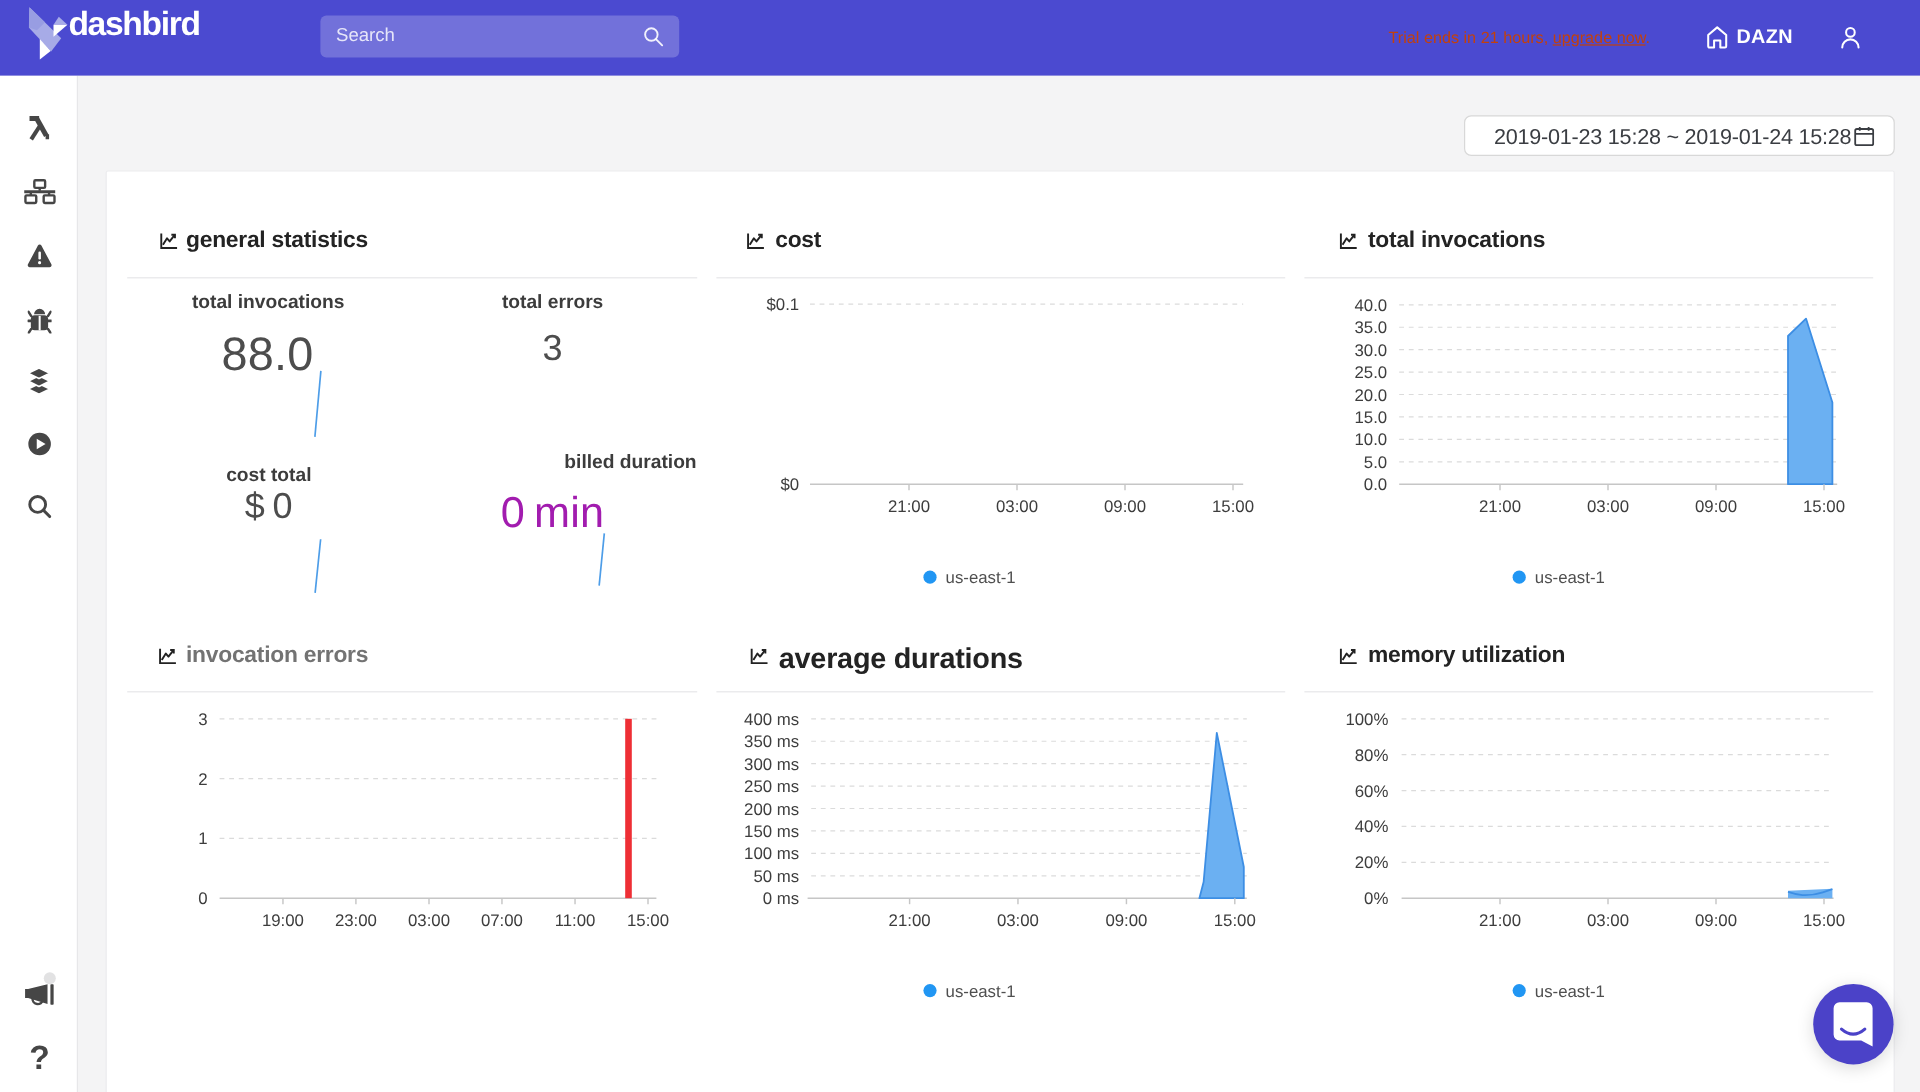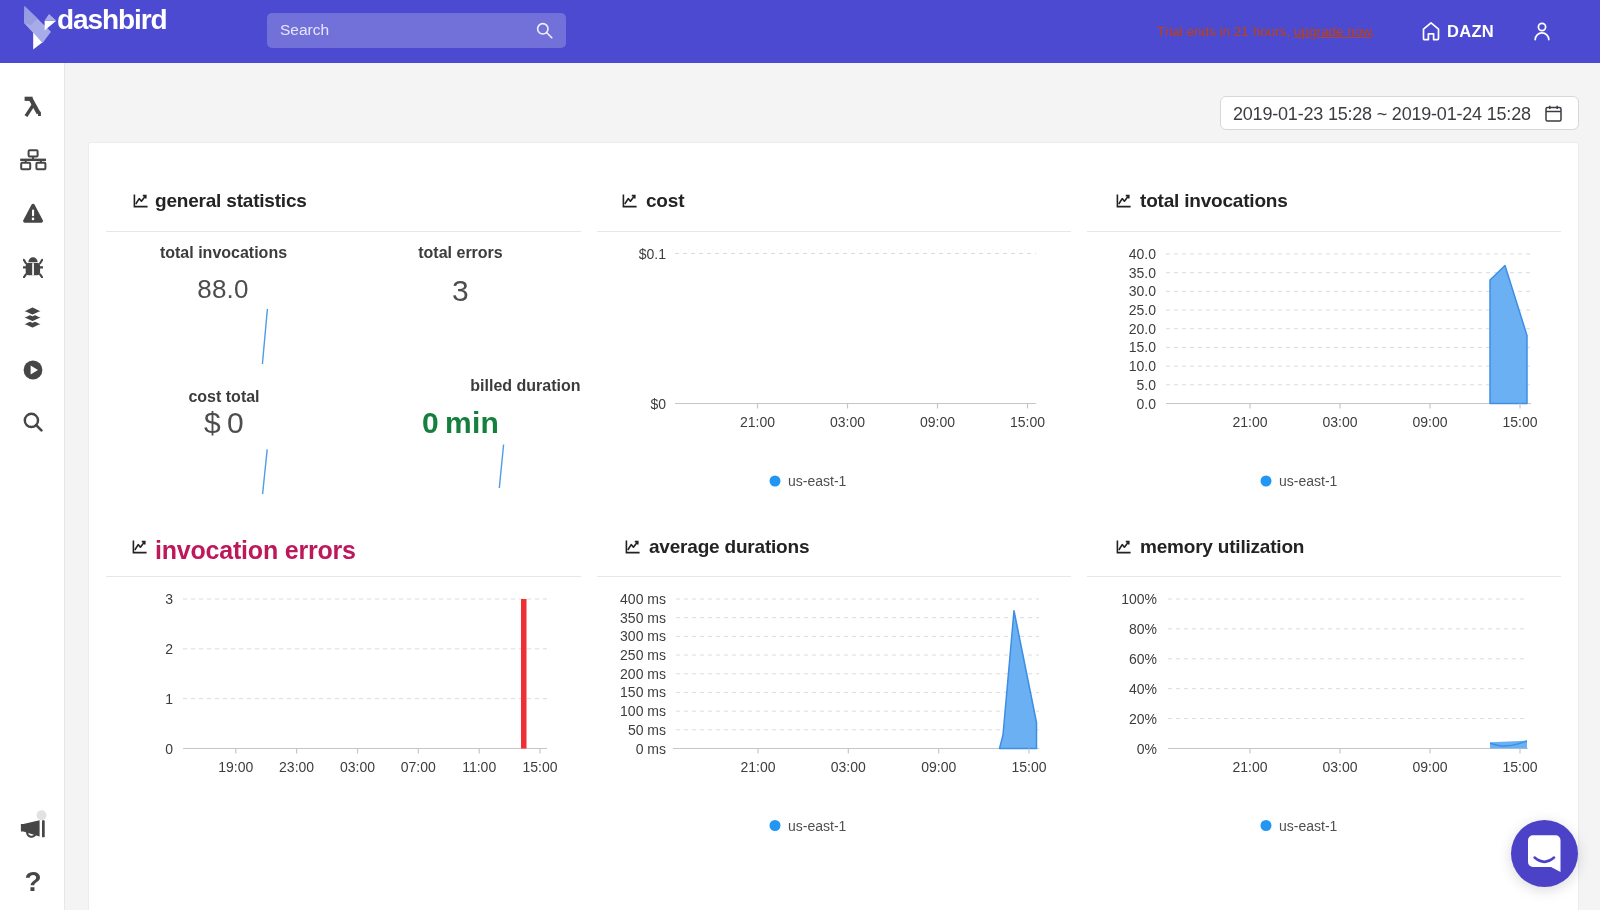--- a/index.html
+++ b/index.html
@@ -1,15 +1,15 @@
 <!DOCTYPE html>
 <html><head><meta charset="utf-8"><title>Dashbird</title><style>*{margin:0;padding:0;box-sizing:border-box}body{font-family:"Liberation Sans",sans-serif;width:1600px;height:910px;overflow:hidden;position:relative;background:#f4f4f5}</style></head><body>
 <div style="position:absolute;left:88px;top:142px;width:1491px;height:790px;background:#fff;border:1px solid #ececee;border-radius:2px"></div>
 <div style="position:absolute;left:1220px;top:96px;width:359px;height:34px;background:#fff;border:1px solid #d8d8d8;border-radius:6px;box-sizing:border-box">
-    <div style="position:absolute;left:12px;top:7px;font-size:18px;color:#3a3d42;white-space:nowrap;letter-spacing:-0.2px">2019-01-23 15:28 ~ 2019-01-24 15:28</div>
+    <div style="position:absolute;left:24px;top:7px;font-size:18px;color:#3a3d42;white-space:nowrap;letter-spacing:-0.2px">2019-01-23 15:28 ~ 2019-01-24 15:28</div>
     <svg style="position:absolute;right:16px;top:8px" width="17" height="17" viewBox="0 0 17 17">
       <rect x="1" y="2.5" width="15" height="13.5" rx="1.5" stroke="#3a3d42" stroke-width="1.5" fill="none"></rect>
       <path d="M1 6.5 H16" stroke="#3a3d42" stroke-width="1.5"></path>
       <path d="M4.8 0.8 V4" stroke="#3a3d42" stroke-width="1.5"></path>
       <path d="M12.2 0.8 V4" stroke="#3a3d42" stroke-width="1.5"></path>
     </svg>
   </div>
 <svg style="position:absolute;left:133px;top:193.5px" width="15" height="14" viewBox="0 0 15 14">
     <path d="M1.4 0.6 V12.6 H14.6" stroke="#222" stroke-width="1.6" fill="none"></path>
     <path d="M2.8 10 L6.2 4.6 L8.4 7.2 L12.6 1.8" stroke="#222" stroke-width="1.6" fill="none" stroke-linejoin="round"></path>
@@ -26,47 +26,47 @@
     <path d="M1.4 0.6 V12.6 H14.6" stroke="#222" stroke-width="1.6" fill="none"></path>
     <path d="M2.8 10 L6.2 4.6 L8.4 7.2 L12.6 1.8" stroke="#222" stroke-width="1.6" fill="none" stroke-linejoin="round"></path>
     <path d="M12.8 4.6 V1.6 H9.8" stroke="#222" stroke-width="1.6" fill="none"></path>
   </svg>
 <div style="position:absolute;left:1140px;top:190px;font-size:19px;font-weight:700;color:#232323;letter-spacing:-0.2px">total invocations</div>
 <svg style="position:absolute;left:132px;top:539.5px" width="15" height="14" viewBox="0 0 15 14">
     <path d="M1.4 0.6 V12.6 H14.6" stroke="#222" stroke-width="1.6" fill="none"></path>
     <path d="M2.8 10 L6.2 4.6 L8.4 7.2 L12.6 1.8" stroke="#222" stroke-width="1.6" fill="none" stroke-linejoin="round"></path>
     <path d="M12.8 4.6 V1.6 H9.8" stroke="#222" stroke-width="1.6" fill="none"></path>
   </svg>
-<div style="position:absolute;left:155px;top:536px;font-size:25px;font-weight:700;color:#be185d;letter-spacing:-0.2px">invocation errors</div>
+<div style="position:absolute;left:155px;top:536px;font-size:19px;font-weight:700;color:#737373;letter-spacing:-0.2px">invocation errors</div>
 <svg style="position:absolute;left:625px;top:539.5px" width="15" height="14" viewBox="0 0 15 14">
     <path d="M1.4 0.6 V12.6 H14.6" stroke="#222" stroke-width="1.6" fill="none"></path>
     <path d="M2.8 10 L6.2 4.6 L8.4 7.2 L12.6 1.8" stroke="#222" stroke-width="1.6" fill="none" stroke-linejoin="round"></path>
     <path d="M12.8 4.6 V1.6 H9.8" stroke="#222" stroke-width="1.6" fill="none"></path>
   </svg>
-<div style="position:absolute;left:649px;top:536px;font-size:19px;font-weight:700;color:#232323;letter-spacing:-0.2px">average durations</div>
+<div style="position:absolute;left:649px;top:536px;font-size:24px;font-weight:700;color:#232323;letter-spacing:-0.2px">average durations</div>
 <svg style="position:absolute;left:1116px;top:539.5px" width="15" height="14" viewBox="0 0 15 14">
     <path d="M1.4 0.6 V12.6 H14.6" stroke="#222" stroke-width="1.6" fill="none"></path>
     <path d="M2.8 10 L6.2 4.6 L8.4 7.2 L12.6 1.8" stroke="#222" stroke-width="1.6" fill="none" stroke-linejoin="round"></path>
     <path d="M12.8 4.6 V1.6 H9.8" stroke="#222" stroke-width="1.6" fill="none"></path>
   </svg>
 <div style="position:absolute;left:1140px;top:536px;font-size:19px;font-weight:700;color:#232323;letter-spacing:-0.2px">memory utilization</div>
 <div style="position:absolute;left:106px;top:231px;width:475px;height:1px;background:#e7e7e9"></div>
 <div style="position:absolute;left:106px;top:576px;width:475px;height:1px;background:#e7e7e9"></div>
 <div style="position:absolute;left:597px;top:231px;width:474px;height:1px;background:#e7e7e9"></div>
 <div style="position:absolute;left:597px;top:576px;width:474px;height:1px;background:#e7e7e9"></div>
 <div style="position:absolute;left:1087px;top:231px;width:474px;height:1px;background:#e7e7e9"></div>
 <div style="position:absolute;left:1087px;top:576px;width:474px;height:1px;background:#e7e7e9"></div>
 <div style="position:absolute;left:103.5px;top:244px;width:240px;text-align:center;font-size:16px;font-weight:700;color:#3c3c3c">total invocations</div>
-<div style="position:absolute;left:103px;top:274px;width:240px;text-align:center;font-size:26px;font-weight:400;color:#4d4d4d;letter-spacing:0.2px">88.0</div>
+<div style="position:absolute;left:103px;top:274px;width:240px;text-align:center;font-size:39px;font-weight:400;color:#4d4d4d;letter-spacing:0.2px">88.0</div>
 <div style="position:absolute;left:340.5px;top:244px;width:240px;text-align:center;font-size:16px;font-weight:700;color:#3c3c3c">total errors</div>
 <div style="position:absolute;left:340.5px;top:274px;width:240px;text-align:center;font-size:30px;font-weight:400;color:#4d4d4d;letter-spacing:0.2px">3</div>
 <div style="position:absolute;left:104px;top:388px;width:240px;text-align:center;font-size:16px;font-weight:700;color:#3c3c3c">cost total</div>
 <div style="position:absolute;left:104px;top:406px;width:240px;text-align:center;font-size:30px;font-weight:400;color:#4d4d4d;letter-spacing:0.2px">$ 0</div>
 <div style="position:absolute;left:340.5px;top:377px;width:240px;text-align:right;font-size:16px;font-weight:700;color:#3c3c3c">billed duration</div>
-<div style="position:absolute;left:340.5px;top:406px;width:240px;text-align:center;font-size:30px;font-weight:700;color:#15803d;letter-spacing:0.2px">0 min</div>
+<div style="position:absolute;left:340.5px;top:406px;width:240px;text-align:center;font-size:36px;font-weight:400;color:#a21caf;letter-spacing:0.2px">0 min</div>
 <svg style="position:absolute;left:0;top:0" width="600" height="520" viewBox="0 0 600 520">
     <line x1="262.4" y1="364" x2="267.4" y2="309" stroke="#4d9de8" stroke-width="1.4"></line>
     <line x1="262.6" y1="494" x2="267.2" y2="449.4" stroke="#4d9de8" stroke-width="1.4"></line>
     <line x1="499.3" y1="488" x2="503.6" y2="444.5" stroke="#4d9de8" stroke-width="1.4"></line>
   </svg>
 <svg style="position:absolute;left:597px;top:240px" width="474" height="260" viewBox="0 0 474 260">
     <text x="69" y="13.5" text-anchor="end" dominant-baseline="central" font-size="14" fill="#3d3d3d">$0.1</text>
     <text x="69" y="163.5" text-anchor="end" dominant-baseline="central" font-size="14" fill="#3d3d3d">$0</text>
     <line x1="78" y1="13.5" x2="439" y2="13.5" stroke="#dbdbdb" stroke-width="1" stroke-dasharray="4 4"></line>
     <line x1="78" y1="163.5" x2="439" y2="163.5" stroke="#c6c6c6" stroke-width="1.2"></line>

